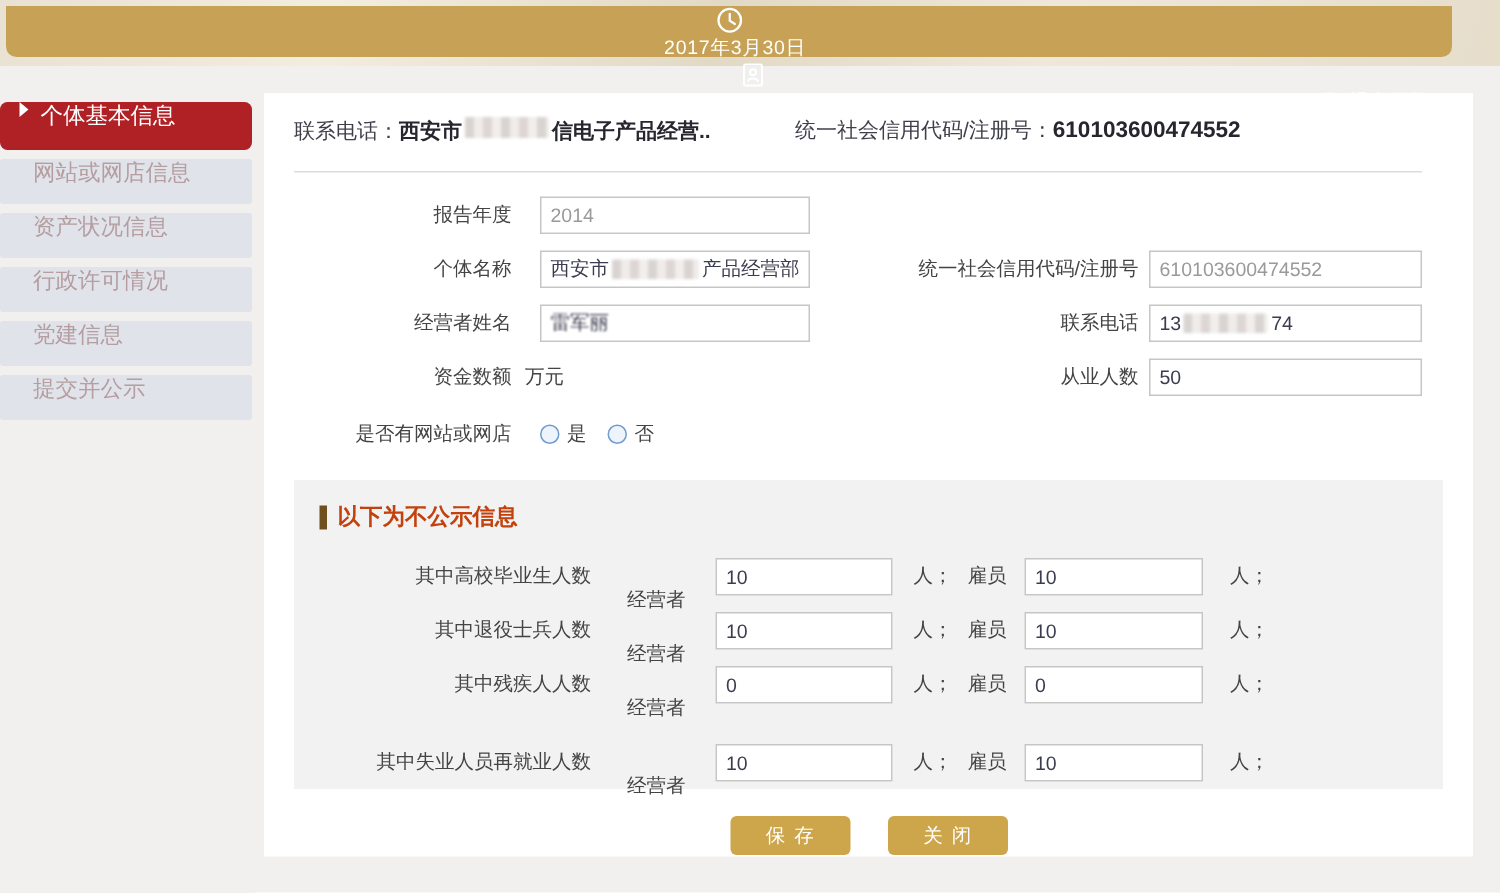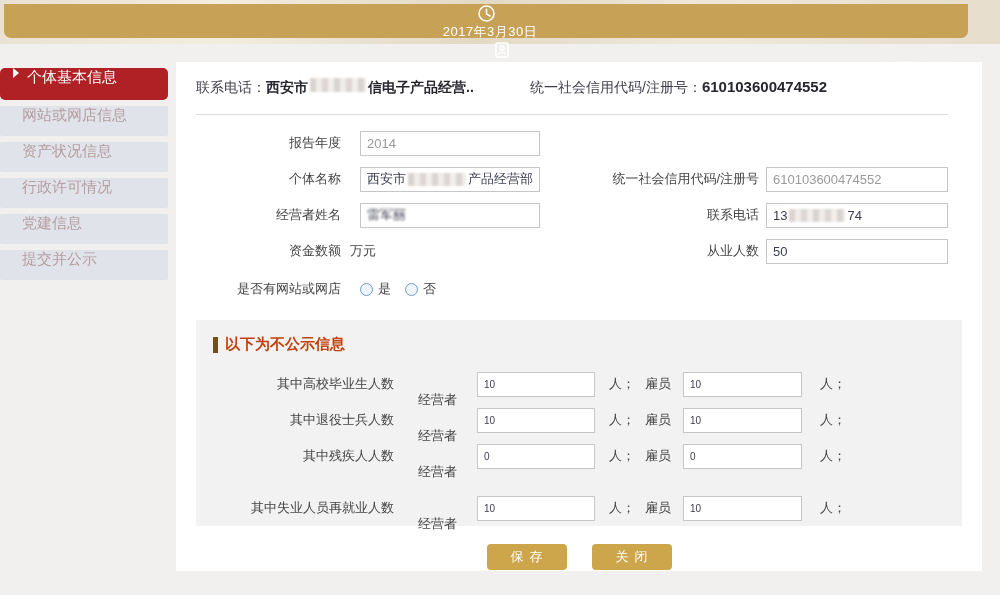--- a/index.html
+++ b/index.html
@@ -60,21 +60,21 @@
 
   
   .gray-section { position:absolute; left:20px; top:258px; width:766px; height:206px; background:#f2f2f2; }
   .sec-title { position:absolute; left:17px; top:15px; display:flex; align-items:center; gap:7px;
     font-size:15px; font-weight:bold; color:#c2410c; }
   .sec-bar { width:5px; height:16px; background:#6f4f1d; display:inline-block; }
   .prow { position:absolute; left:0; height:26px; display:flex; align-items:center; font-size:13px; color:#444; }
   .plabel { width:198px; text-align:right; }
   .op { margin-left:24px;margin-top:32px; }
   .emp { margin-left:10px; }
-  .pinput { width:118px; height:25px; border:1px solid #c6c6c6; padding:0 6px; font-size:10px;
+  .pinput { width:118px; height:25px; border:1px solid #c6c6c6; padding:0 6px; font-size:13px;
     color:#3c3c50; margin-left:20px; background:#fff; font-family:inherit; }
   .pinput.second { margin-left:12px; width:119px; }
   .punit { margin-left:14px; }
   .punit.last { margin-left:18px; }
 
   
   .actions { position:absolute; left:0; right:0; bottom:1px; display:flex; justify-content:center; gap:25px; }
   .btn { width:80px; height:26px; background:#cda54a; border:none; border-radius:4px; color:#fff;
     font-size:13px; letter-spacing:6px; text-indent:6px; cursor:pointer; font-family:inherit; }
 </style>

